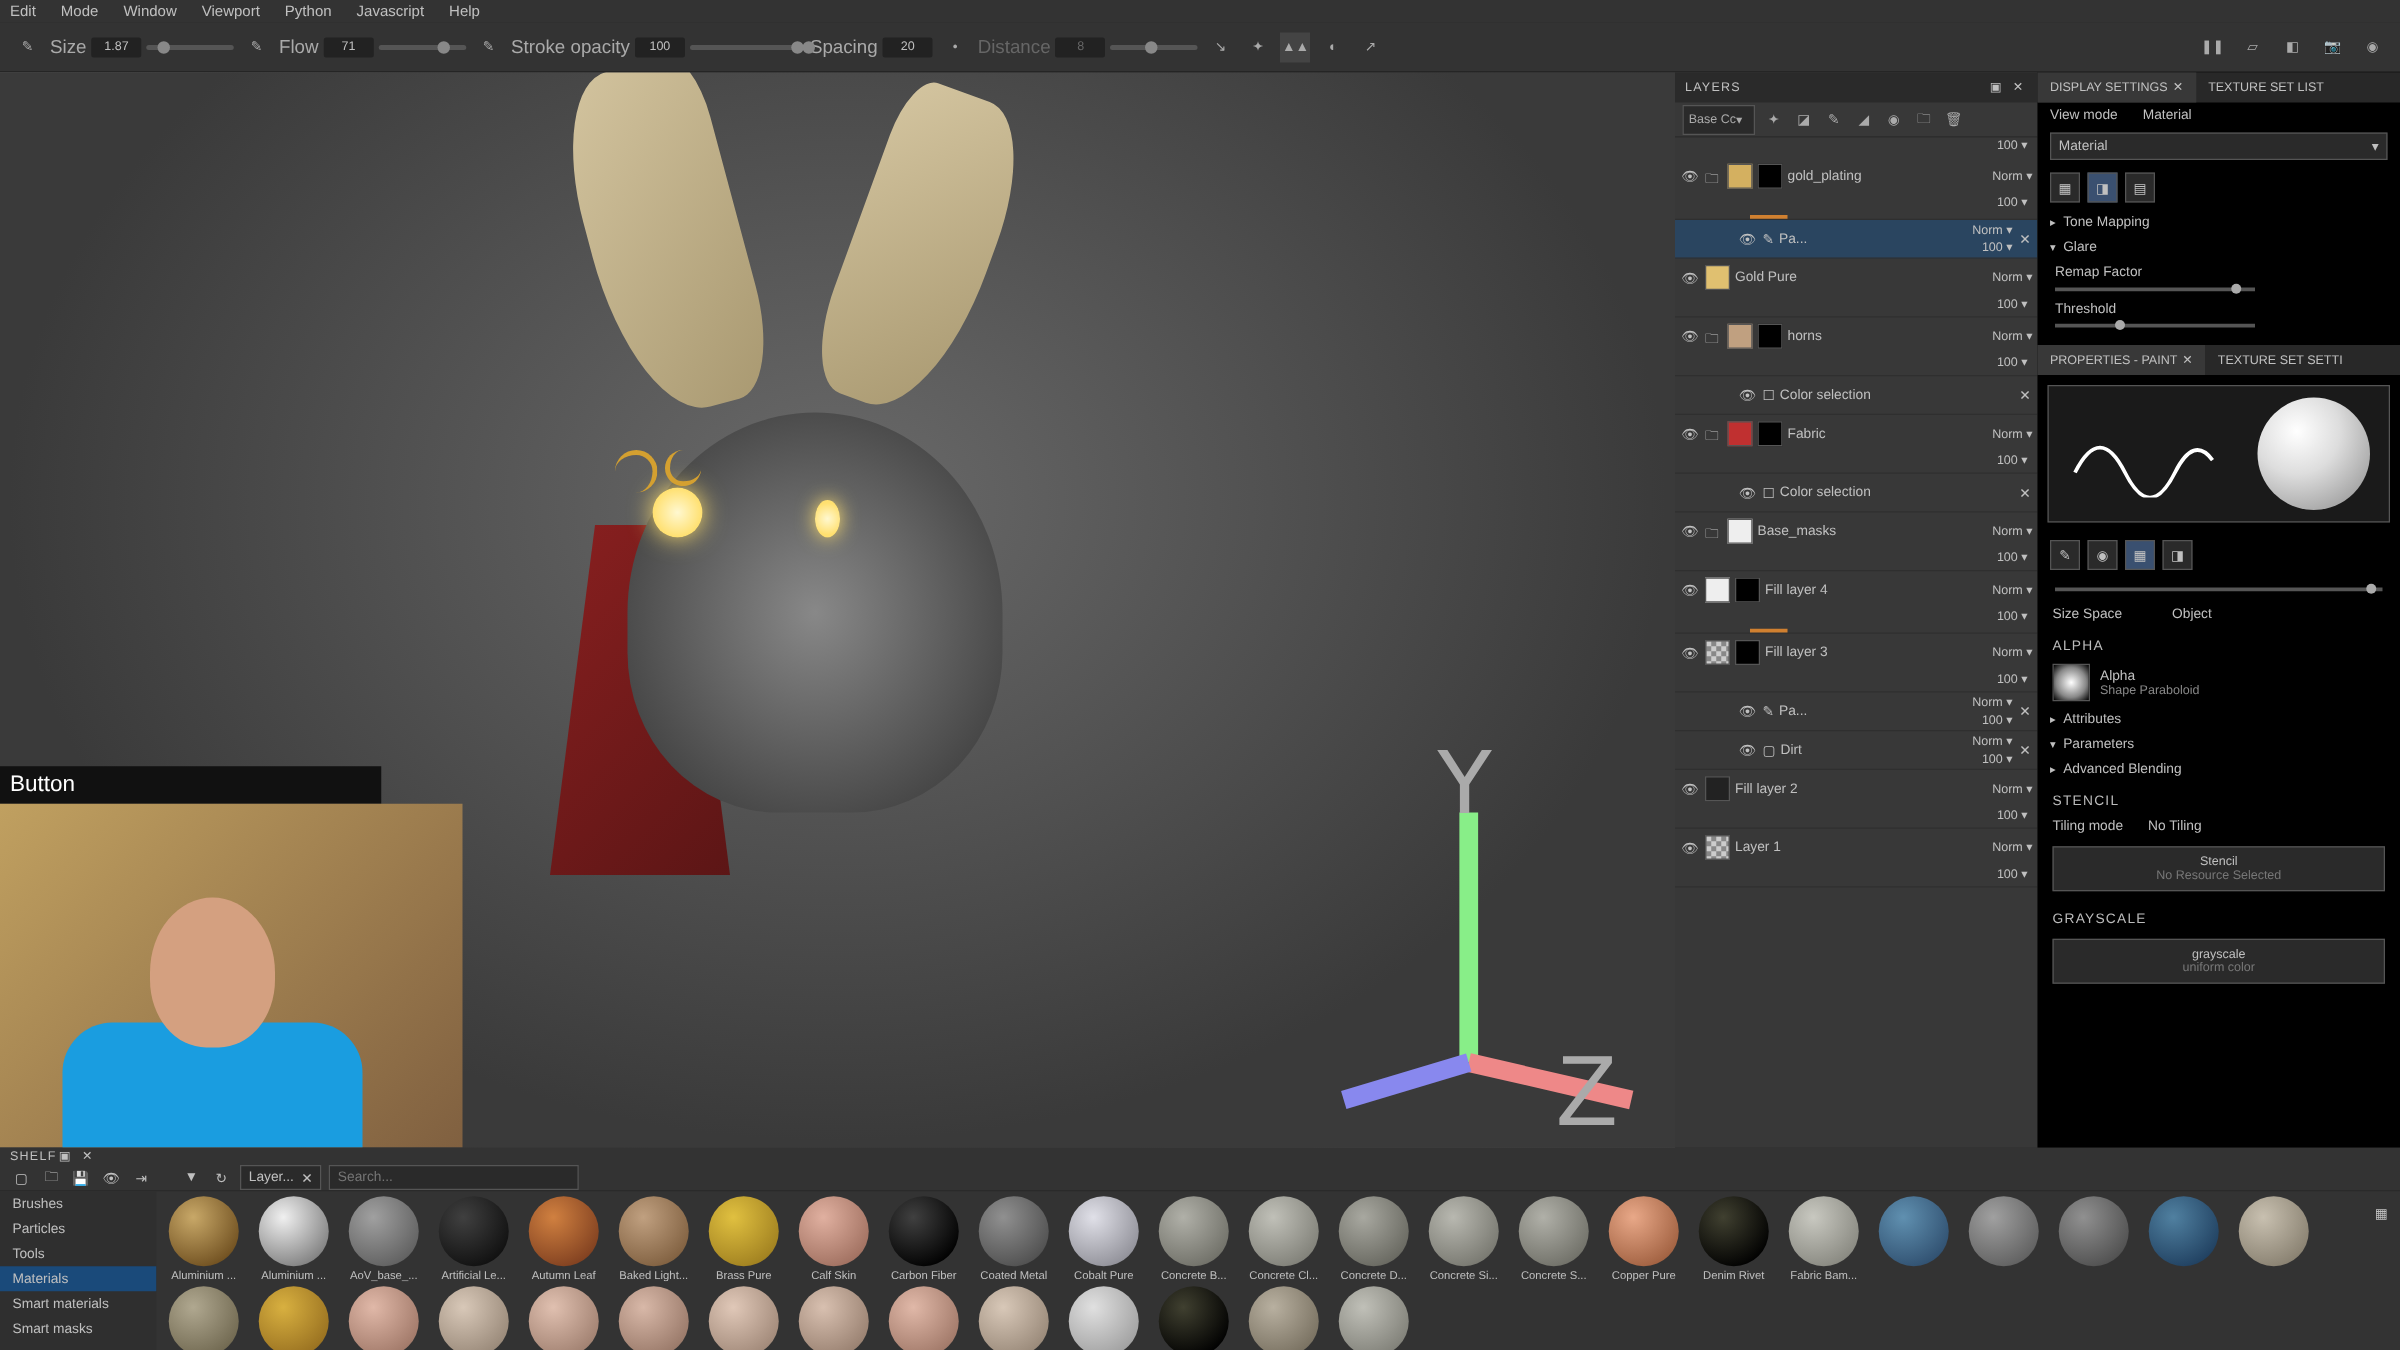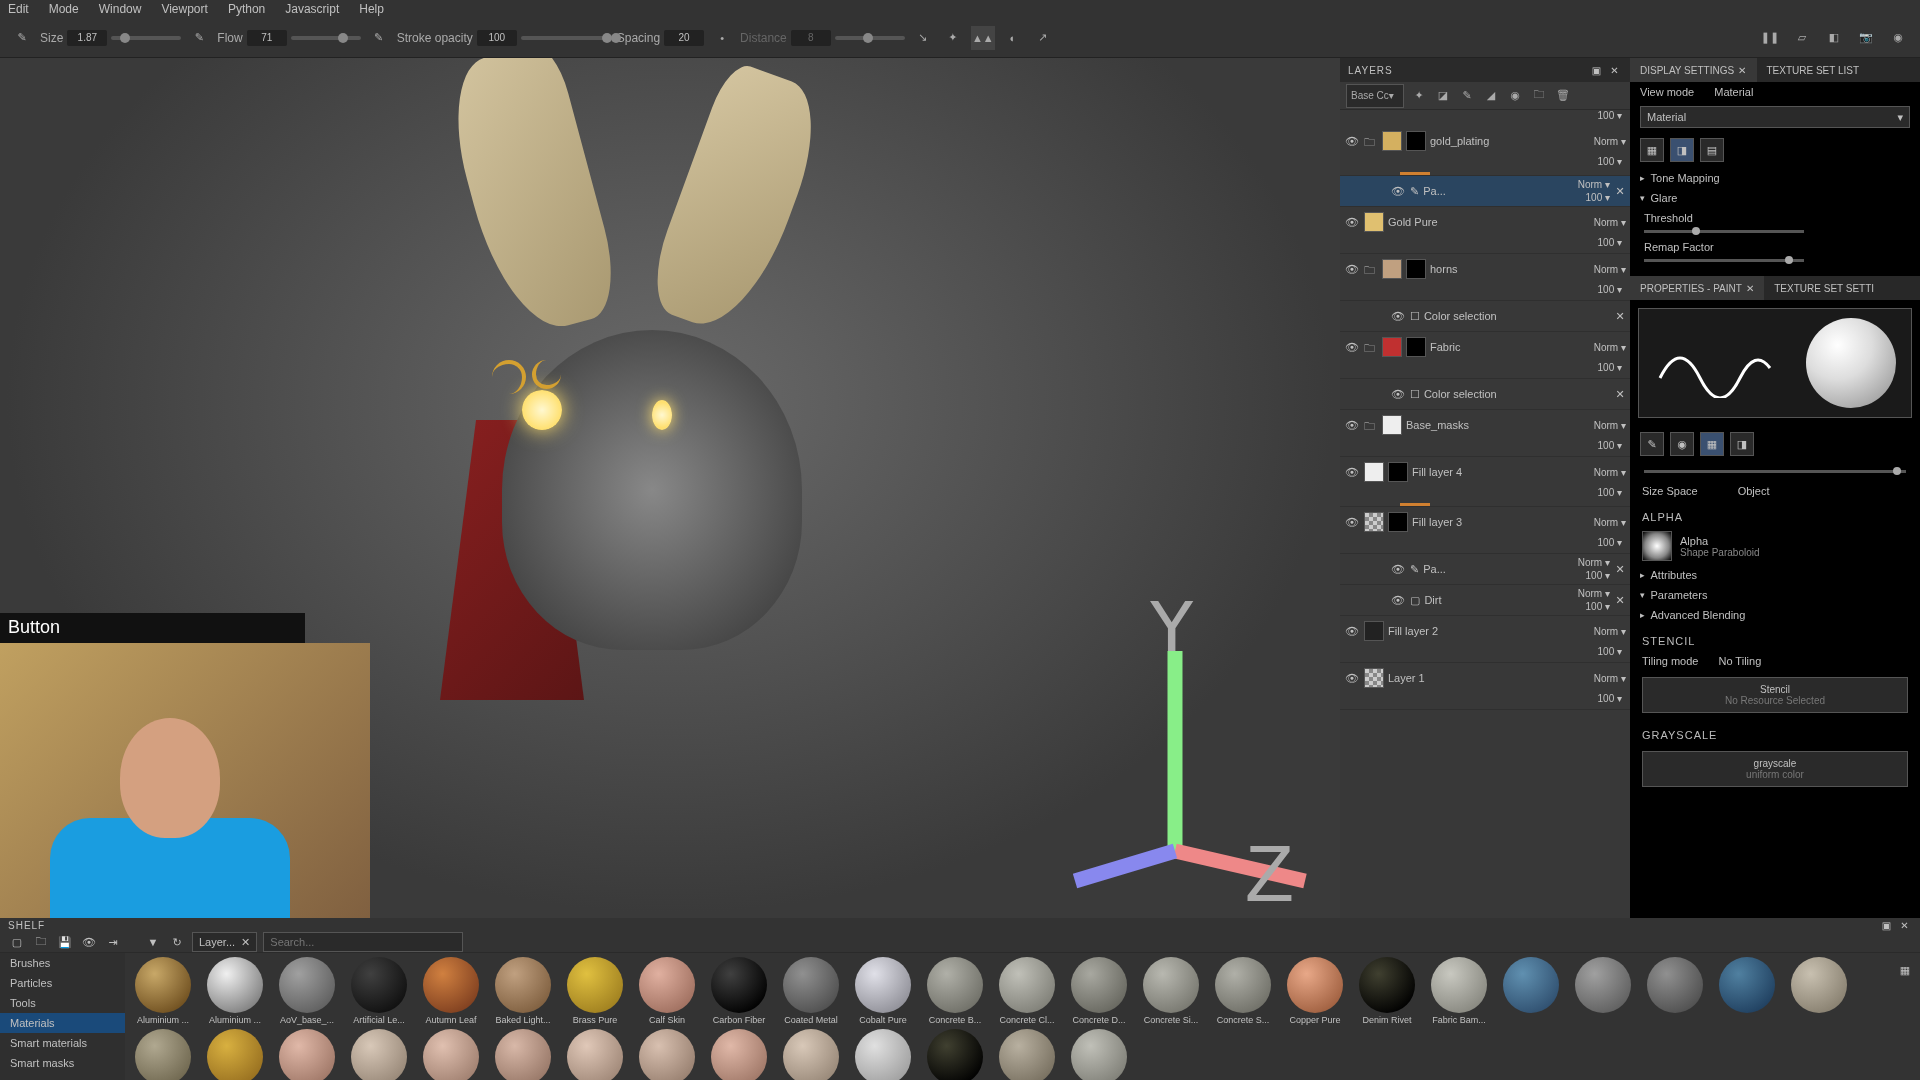--- a/index.html
+++ b/index.html
@@ -3,21 +3,21 @@
 <meta charset="utf-8">
 <style>
 * { margin: 0; padding: 0; box-sizing: border-box; font-family: Arial, sans-serif; }
 body { background: #2d2d2d; color: #c0c0c0; font-size: 11px; overflow: hidden; width: 1920px; height: 1080px; }
 
 .menubar { height: 18px; background: #333; display: flex; align-items: center; padding: 0 8px; gap: 20px; font-size: 12px; }
 .menubar span { cursor: pointer; }
 
 .toolbar { height: 40px; background: #333; display: flex; align-items: center; padding: 0 10px; gap: 6px; border-bottom: 1px solid #222; }
 .tool-group { display: flex; align-items: center; gap: 4px; }
-.tool-label { font-size: 12px; color: #aaa; }
+.tool-label { font-size: 15px; color: #aaa; }
 .tool-val { width: 40px; height: 16px; background: #222; text-align: center; font-size: 10px; border-radius: 2px; line-height: 16px; }
 .slider { width: 70px; height: 4px; background: #555; position: relative; border-radius: 2px; }
 .slider-knob { position: absolute; width: 10px; height: 10px; background: #888; border-radius: 50%; top: -3px; }
 .tool-icon { width: 24px; height: 24px; display: flex; align-items: center; justify-content: center; color: #aaa; cursor: pointer; }
 .tool-icon.active { background: #444; }
 .toolbar-right { margin-left: auto; display: flex; gap: 8px; }
 
 .main { display: flex; height: 860px; }
 .viewport { flex: 1; position: relative; background: linear-gradient(135deg, #5a5a5a 0%, #3a3a3a 50%, #4a4a4a 100%); overflow: hidden; }
 .viewport-content { position: absolute; inset: 0; background: radial-gradient(ellipse at 50% 40%, #6a6a6a 0%, #3a3a3a 70%); }
@@ -84,21 +84,21 @@
 .prop-knob { position: absolute; width: 8px; height: 8px; background: #aaa; border-radius: 50%; top: -3px; }
 .preview-box { height: 110px; margin: 8px; background: #1a1a1a; border: 1px solid #555; position: relative; overflow: hidden; display: flex; align-items: center; justify-content: space-around; }
 .curve { width: 120px; height: 70px; }
 .sphere { width: 90px; height: 90px; background: radial-gradient(circle at 35% 30%, #fff 0%, #ddd 40%, #888 100%); border-radius: 50%; }
 .alpha-row { display: flex; align-items: center; gap: 8px; padding: 4px 12px; }
 .alpha-thumb { width: 30px; height: 30px; background: radial-gradient(circle, #fff 0%, #888 60%, #000 100%); border: 1px solid #555; }
 .stencil-box { margin: 6px 12px; height: 36px; background: #2a2a2a; border: 1px solid #555; display: flex; flex-direction: column; align-items: center; justify-content: center; font-size: 10px; }
 .section-header { font-size: 11px; letter-spacing: 1px; padding: 10px 12px 4px; color: #bbb; }
 
 .shelf { height: 162px; background: #333; display: flex; flex-direction: column; }
-.shelf-header { height: 24px; display: flex; align-items: center; padding: 0 8px; font-size: 10px; letter-spacing: 1px; justify-content: space-between; }
+.shelf-header { height: 24px; display: flex; align-items: center; padding: 0 8px; font-size: 10px; letter-spacing: 1px; }
 .shelf-toolbar { height: 28px; display: flex; align-items: center; padding: 0 8px; gap: 6px; border-bottom: 1px solid #2a2a2a; }
 .st-icon { width: 18px; height: 18px; cursor: pointer; display: flex; align-items: center; justify-content: center; }
 .shelf-search { flex: 0 0 200px; height: 20px; background: #2a2a2a; border: 1px solid #555; color: #aaa; padding: 0 6px; font-size: 11px; }
 .shelf-tag { height: 20px; background: #2a2a2a; border: 1px solid #555; padding: 0 6px; display: flex; align-items: center; gap: 6px; font-size: 11px; }
 .shelf-body { display: flex; flex: 1; }
 .shelf-cats { width: 125px; background: #2f2f2f; }
 .cat { padding: 4px 10px; font-size: 11px; cursor: pointer; }
 .cat.active { background: #1a4a7a; }
 .shelf-items { flex: 1; display: flex; flex-wrap: wrap; padding: 4px; gap: 4px; align-content: flex-start; overflow: hidden; }
 .mat { width: 68px; display: flex; flex-direction: column; align-items: center; gap: 2px; }
@@ -416,25 +416,25 @@
       <div class="ir-icon">▤</div>
     </div>
     <div class="collapsible">
         <span class="arrow">▸</span>
         <span>Tone Mapping</span>
       </div>
     <div class="collapsible">
         <span class="arrow">▾</span>
         <span>Glare</span>
       </div>
+    <div class="prop-row"><span>Remap Factor</span><div class="prop-slider">
+          <div class="prop-knob" style="left:88%"></div>
+        </div></div>
     <div class="prop-row"><span>Threshold</span><div class="prop-slider">
           <div class="prop-knob" style="left:30%"></div>
-        </div></div>
-    <div class="prop-row"><span>Remap Factor</span><div class="prop-slider">
-          <div class="prop-knob" style="left:88%"></div>
         </div></div>
 
     <div class="tab-row" style="margin-top:10px">
       <div class="tab active">
           <span>PROPERTIES - PAINT</span>
           <span>✕</span>
         </div>
       <div class="tab">
           <span>TEXTURE SET SETTI</span>
         </div>

